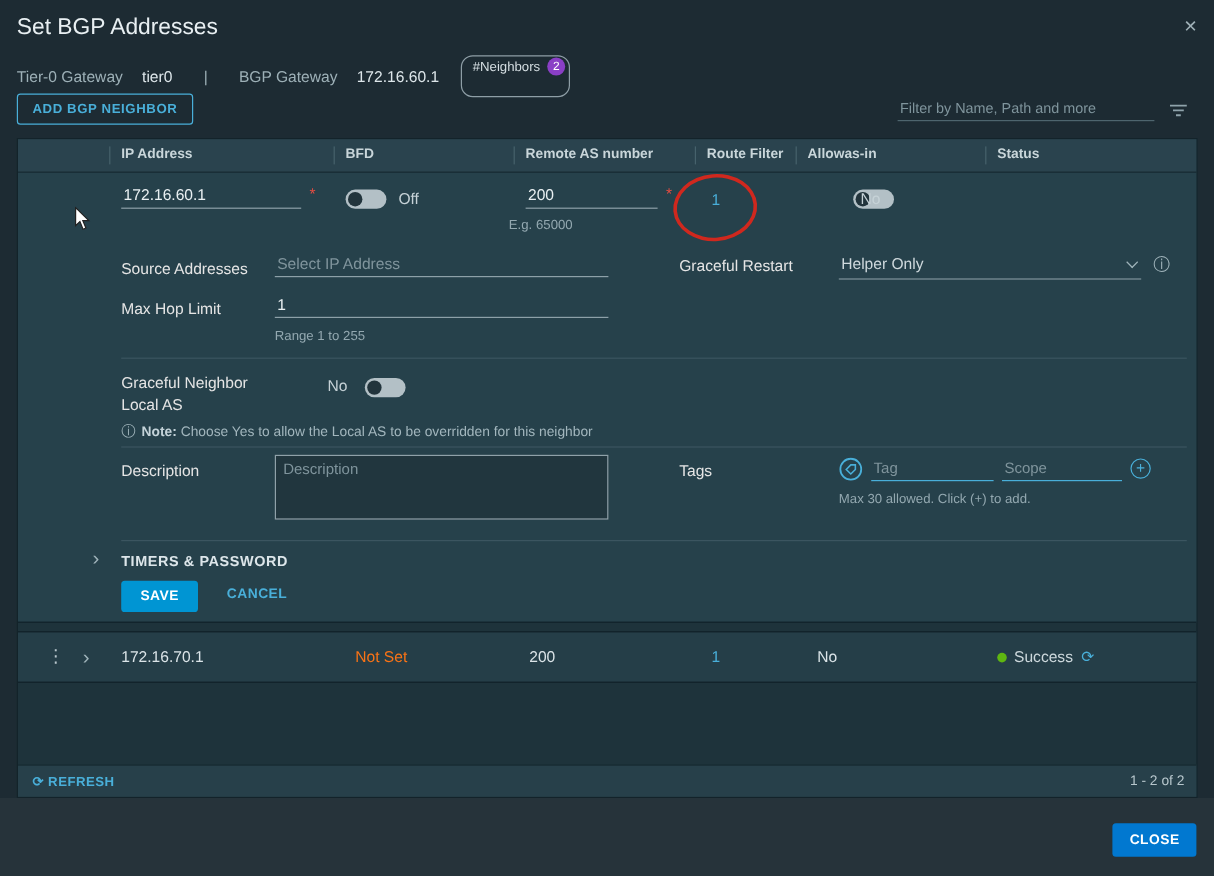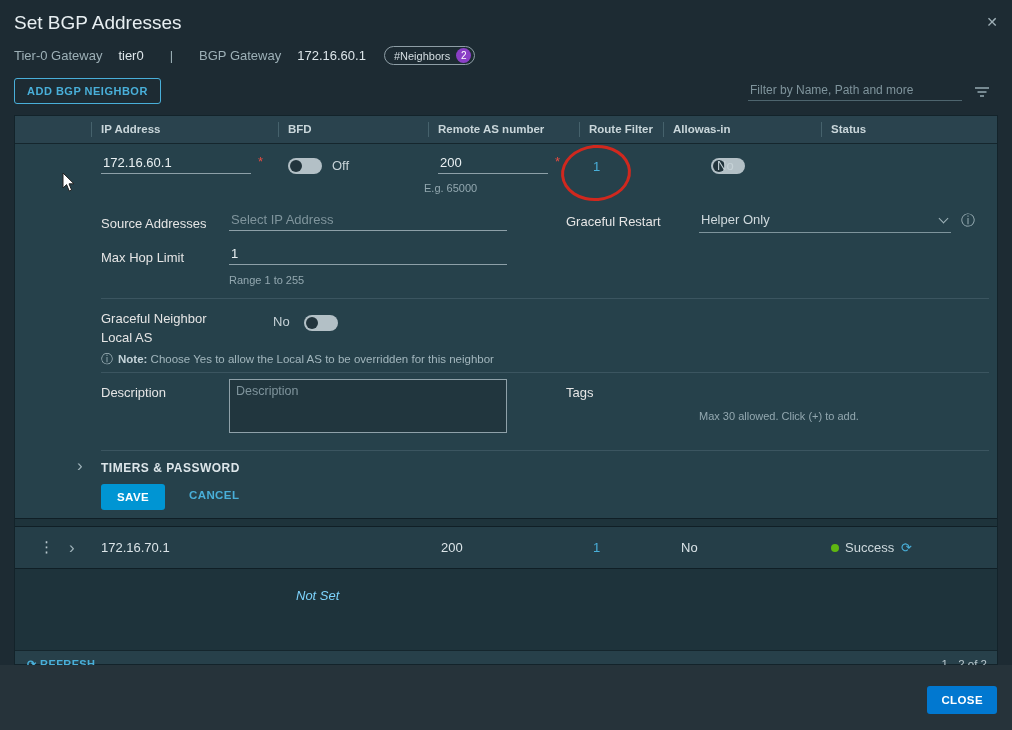--- a/index.html
+++ b/index.html
@@ -17,21 +17,21 @@
   .light { color:#dde6ea; }
   .link { color:#49afd9; cursor:pointer; text-decoration:none; }
 
   
   .dlg-title { left:14px; top:12px; font-size:19px; font-weight:400; color:#e8eff2; }
   .close-x { right:14px; top:14px; font-size:14px; color:#9fb0b7; cursor:pointer; }
   .breadcrumb { left:14px; top:46px; display:flex; align-items:center; font-size:13px; }
   .bc-gap16 { margin-left:16px; } .bc-gap26 { margin-left:26px; }
   .badge {
     margin-left:18px; display:inline-flex; align-items:center;
-    border:1px solid #8e9ea6; border-radius:10px; padding:1px 3px 1px 9px;
+    border:1px solid #8e9ea6; border-radius:10px; padding:1px 3px 17px 9px;
     font-size:11px; color:#d5dee2;
   }
   .badge-count {
     margin-left:6px; width:15px; height:15px; border-radius:50%;
     background:#8a3fc6; color:#fff; font-size:10px;
     display:inline-flex; align-items:center; justify-content:center;
   }
   .btn-outline {
     left:14px; top:78px; background:transparent; border:1px solid #49afd9; border-radius:3px;
     color:#49afd9; font-size:11px; font-weight:600; letter-spacing:.5px;
@@ -95,21 +95,21 @@
     font-size:11.5px; font-weight:600; letter-spacing:.4px; padding:7px 16px; cursor:pointer; font-family:inherit;
   }
   .btn-cancel { background:none; border:none; color:#49afd9; font-size:11.5px; font-weight:600; letter-spacing:.4px; cursor:pointer; font-family:inherit; }
 
   .data-row { position:absolute; left:0; right:0; top:410px; height:43px; background:#253e48; border-top:1px solid #101f26; border-bottom:1px solid #101f26; }
   .kebab { font-size:15px; color:#b9c7cd; cursor:pointer; letter-spacing:0; }
   .cell { font-size:13px; color:#dbe4e8; }
   .status-dot { width:8px; height:8px; border-radius:50%; background:#5fb611; display:inline-block; }
   .refresh-glyph { font-size:13px; color:#49afd9; cursor:pointer; }
 
-  .grid-footer { position:absolute; left:0; right:0; bottom:0; height:14px; background:#27404a; border-top:1px solid #15262d; }
+  .grid-footer { position:absolute; left:0; right:0; bottom:0; height:27px; background:#27404a; border-top:1px solid #15262d; }
   .footer-refresh { position:absolute; left:12px; top:7px; font-size:11px; font-weight:600; letter-spacing:.4px; color:#49afd9; cursor:pointer; }
   .pagination { position:absolute; right:10px; top:7px; font-size:11.5px; color:#b7c6cc; }
 
   .bottom-bar { left:0; right:0; top:665px; bottom:0; background:#26333a; }
   .btn-close { position:absolute; right:15px; top:21px; background:#0178d0; border:none; border-radius:3px; color:#fff; font-size:11.5px; font-weight:600; letter-spacing:.4px; padding:8px 14px; cursor:pointer; font-family:Liberation Sans, sans-serif; }
 
   .cursor-ptr { z-index:9; pointer-events:none; }
 </style>
 </head>
 <body>
@@ -206,38 +206,49 @@
       <span>Choose Yes to allow the Local AS to be overridden for this neighbor</span>
     </div>
 
     <div class="divider" style="top:228px;"></div>
 
     
     <span class="abs form-label" style="left:86px; top:241px;">Description</span>
     <textarea class="abs desc" style="left: 214px; top: 235px; width: 278px; height: 54px;" placeholder="Description"></textarea>
 
     <span class="abs form-label" style="left:551px; top:241px;">Tags</span>
+    <div class="abs tags-box" style="left:684px; top:236px; width:284px;">
+      <span style="line-height:0;">
+        <svg width="20" height="20" viewBox="0 0 20 20">
+            <circle cx="10" cy="10" r="8.7" fill="none" stroke="#49afd9" stroke-width="1.5"></circle>
+            <path d="M6.2 10.2 L10 6.4 L13.8 6.4 L13.8 10.2 L10 14 Z" fill="none" stroke="#49afd9" stroke-width="1.3"></path>
+          </svg>
+      </span>
+      <input class="tag-mini-input" style="width: 102px;" placeholder="Tag">
+      <input class="tag-mini-input" style="width: 100px;" placeholder="Scope">
+      <span class="plus-circle">+</span>
+    </div>
     <span class="abs hint" style="left:684px; top:266px;">Max 30 allowed. Click (+) to add.</span>
 
     <div class="divider" style="top:306px;"></div>
 
     
     <span class="abs chevron-r" style="left:62px; top:313px;">›</span>
     <span class="abs section-title" style="left:86px; top:317px;">TIMERS &amp; PASSWORD</span>
 
     
     <button class="abs btn-save" style="left:86px; top:340px;">SAVE</button>
     <button class="abs btn-cancel" style="left:174px; top:345px;">CANCEL</button>
   </div>
 
   <div class="data-row">
     <span class="abs kebab" style="left:24px; top:11px;">⋮</span>
     <span class="abs chevron-r" style="left:54px; top:12px;">›</span>
     <span class="abs cell" style="left:86px; top:13px;">172.16.70.1</span>
-    <span class="abs cell" style="left:281px; top:13px; font-style:italic; color:#7dd3fc;margin-top:48px;">Not Set</span>
+    <span class="abs cell" style="left:281px; top:13px; color:#f97316;">Not Set</span>
     <span class="abs cell" style="left:426px; top:13px;">200</span>
     <a class="abs link" style="left:578px; top:13px; font-size:13px;">1</a>
     <span class="abs cell" style="left:666px; top:13px;">No</span>
     <span class="abs status-dot" style="left:816px; top:17px;"></span>
     <span class="abs cell" style="left:830px; top:13px; color:#cdd8dc;">Success</span>
     <span class="abs refresh-glyph" style="left:886px; top:13px;">⟳</span>
   </div>
 
   <div class="grid-footer">
     <span class="footer-refresh">

